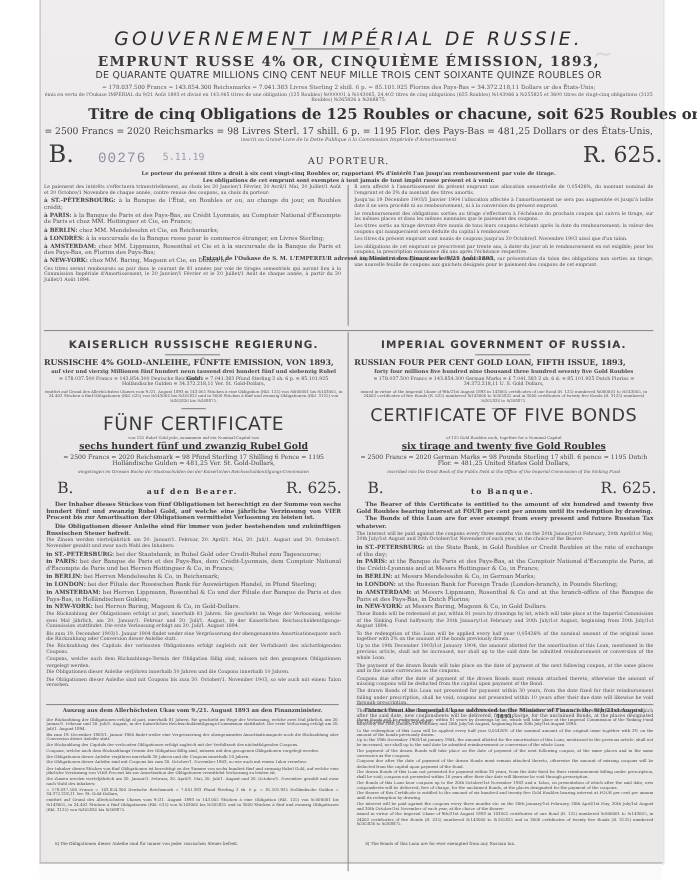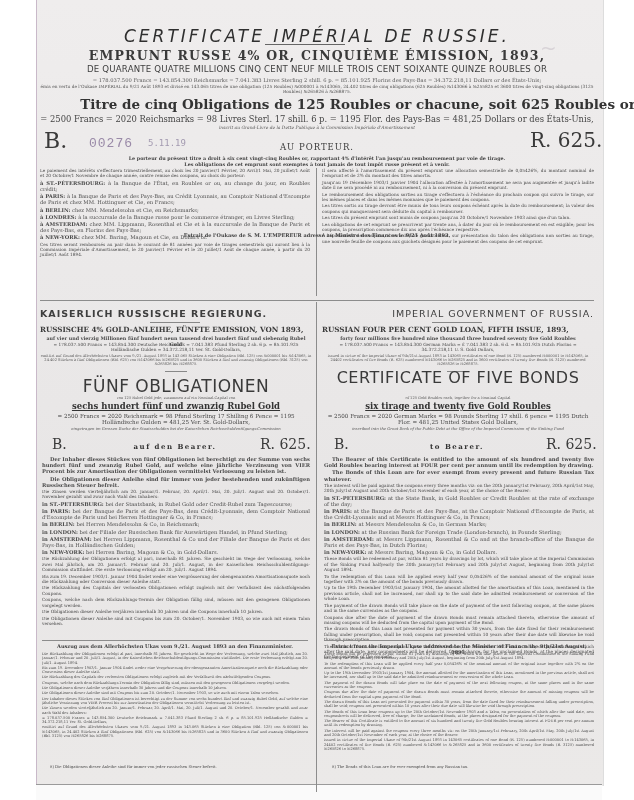--- a/index.html
+++ b/index.html
@@ -38,22 +38,22 @@
   .porteur { position:absolute; top:142px; left:0; width:100%; text-align:center; font-size:8.5px; letter-spacing:1px; color:#3a3a3a; }
   .intro1 { position:absolute; top:155px; left:0; width:100%; text-align:center; font-size:4.8px; font-weight:bold; color:#444; }
   .intro2 { position:absolute; top:161px; left:0; width:100%; text-align:center; font-size:4.8px; font-weight:bold; color:#444; }
   .col { position:absolute; font-size:4.3px; line-height:5.4px; color:#4a4a4a; text-align:justify; }
   .col p { margin:0 0 1px 0; }
   .col .city { font-weight:bold; }
   .col .big { font-size:5.2px; line-height:6.2px; }
   .vdivider { position:absolute; width:1px; background:#8c8c8c; }
   .hdivider { position:absolute; height:1px; background:#8c8c8c; }
   .extract-title { position:absolute; font-size:5px; font-weight:bold; color:#444; text-align:right; }
-  .h-de { position:absolute; font-family:"DejaVu Sans", sans-serif; font-size:9.5px; font-weight:bold; letter-spacing:1px; color:#3e3e3e; text-align:left; }
-  .h-en { position:absolute; font-family:"DejaVu Sans", sans-serif; font-size:9.5px; font-weight:normal; letter-spacing:1px; color:#3e3e3e; text-align:right; }
+  .h-de { position:absolute; font-family:"DejaVu Sans", sans-serif; font-size:9.5px; font-weight:bold; letter-spacing:1px; color:#3e3e3e; text-align:center; }
+  .h-en { position:absolute; font-family:"DejaVu Sans", sans-serif; font-size:9.5px; font-weight:bold; letter-spacing:1px; color:#3e3e3e; text-align:center; }
   .loan-line { position:absolute; font-size:7.2px; font-weight:bold; color:#3c3c3c; white-space:nowrap; }
   .loan-small { position:absolute; font-size:5.2px; color:#4a4a4a; text-align:center; line-height:6px; }
   .loan-tiny { position:absolute; font-size:3.6px; color:#555; text-align:center; line-height:4.2px; }
   .big-cert { position:absolute; font-family:"DejaVu Sans", sans-serif; font-size:17px; color:#3a3a3a; letter-spacing:.5px; text-align:center; white-space:nowrap; }
   .amount-words { position:absolute; font-size:8.5px; font-weight:bold; color:#333; text-align:center; white-space:nowrap;text-decoration:underline; }
   .equiv2 { position:absolute; font-size:5.6px; color:#444; text-align:center; line-height:6.4px; }
   .inscr2 { position:absolute; font-size:3.8px; font-style:italic; color:#555; text-align:center; line-height:4.6px; }
   .bearer { position:absolute; font-size:7px; font-weight:bold; letter-spacing:1.5px; color:#333; text-align:center; }
   .med-B { position:absolute; font-size:14px; color:#3a3a3a; }
   .med-R { position:absolute; font-size:14px; color:#3a3a3a; }
@@ -62,21 +62,21 @@
   .faint-stamp { position:absolute; color:#c4bcc4; font-family:"DejaVu Sans", sans-serif; }
 </style>
 </head>
 <body>
 
 <div class="paper"></div>
 <div class="paper-bottom"></div>
 
 <div class="faint-stamp" style="top:36px;left:540px;font-size:20px;opacity:.5;">~</div>
 
-<div class="title-fr">CERTIFICATE IMPÉRIAL DE RUSSIE.</div>
+<div class="title-fr">GOUVERNEMENT IMPÉRIAL DE RUSSIE.</div>
 <div class="title-underline"></div>
 <div class="sub1">EMPRUNT RUSSE 4% OR, CINQUIÈME ÉMISSION, 1893,</div>
 <div class="sub2">DE QUARANTE QUATRE MILLIONS CINQ CENT NEUF MILLE TROIS CENT SOIXANTE QUINZE ROUBLES OR</div>
 <div class="sub3">= 178.037.500 Francs = 143.854.300 Reichsmarks = 7.041.383 Livres Sterling 2 shill. 6 p. = 85.101.925 Florins des Pays-Bas = 34.372.218,11 Dollars or des États-Unis;</div>
 <div class="sub4" style="top:84px;left:40px;width:554px;">émis en vertu de l'Oukase IMPÉRIAL du 9/21 Août 1893 et divisé en 143.065 titres de une obligation (125 Roubles) №000001 à №143065, 24.402 titres de cinq obligations (625 Roubles) №143066 à №255825 et 3600 titres de vingt-cinq obligations (3125 Roubles) №265826 à №268875.</div>
 <div class="titre">Titre de cinq Obligations de 125 Roubles or chacune, soit 625 Roubles or</div>
 <div class="equiv">= 2500 Francs = 2020 Reichsmarks = 98 Livres Sterl. 17 shill. 6 p. = 1195 Flor. des Pays-Bas = 481,25 Dollars or des États-Unis,</div>
 <div class="inscrit">inscrit au Grand-Livre de la Dette Publique à la Commission Impériale d'Amortissement</div>
 
 <div class="bigB" style="top:128px;left:44px;">B.</div>
@@ -125,41 +125,41 @@
 <div class="h-en" style="top:308px;left:322px;width:272px;">IMPERIAL GOVERNMENT OF RUSSIA.</div>
 <div class="deco" style="top:322px;left:432px;width:50px;"></div>
 <div class="loan-line" style="top:325px;left:322px;width:272px;">RUSSIAN FOUR PER CENT GOLD LOAN, FIFTH ISSUE, 1893,</div>
 <div class="loan-small" style="top:335px;left:322px;width:272px;font-weight:bold;font-size:4.8px;">forty four millions five hundred nine thousand three hundred seventy five Gold Roubles</div>
 <div class="loan-small" style="top:342px;left:330px;width:256px;font-size:4.3px;line-height:5.2px;">= 178.037.500 Francs = 143.854.300 German Marks = £ 7.041.383 2 sh. 6 d. = 85.101.925 Dutch Florins = 34.372.218,11 U. S. Gold Dollars,</div>
 <div class="loan-tiny" style="top:354px;left:322px;width:272px;">issued in virtue of the Imperial Ukase of 9th/21st August 1893 in 143065 certificates of one Bond (R. 125) numbered №000001 to №143065, in 24402 certificates of five Bonds (R. 625) numbered №143066 to №265825 and in 3600 certificates of twenty five Bonds (R. 3125) numbered №265826 to №268875.</div>
 
 <div class="deco" style="top:371px;left:165px;width:22px;"></div>
 <div class="deco" style="top:371px;left:447px;width:22px;"></div>
 
-<div class="big-cert" style="top:376px;left:40px;width:272px;">FÜNF OBLIGATIONEN</div>
+<div class="big-cert" style="top:376px;left:40px;width:272px;">FÜNF CERTIFICATE</div>
 <div class="big-cert" style="top:368px;left:322px;width:272px;font-size:16px;">CERTIFICATE OF FIVE BONDS</div>
 
 <div class="loan-tiny" style="top:396px;left:40px;width:272px;">von 125 Rubel Gold jede, zusammen auf ein Nominal-Capital von</div>
 <div class="loan-tiny" style="top:396px;left:322px;width:272px;">of 125 Gold Roubles each, together for a Nominal Capital</div>
 
 <div class="amount-words" style="top:401px;left:40px;width:272px;">sechs hundert fünf und zwanzig Rubel Gold</div>
 <div class="amount-words" style="top:401px;left:322px;width:272px;">six tirage and twenty five Gold Roubles</div>
 
 <div class="equiv2" style="top:413px;left:40px;width:272px;">= 2500 Francs = 2020 Reichsmark = 98 Pfund Sterling 17 Shilling 6 Pence = 1195 Holländische Gulden = 481,25 Ver. St. Gold-Dollars,</div>
 <div class="equiv2" style="top:413px;left:322px;width:272px;">= 2500 Francs = 2020 German Marks = 98 Pounds Sterling 17 shill. 6 pence = 1195 Dutch Flor. = 481,25 United States Gold Dollars,</div>
 
 <div class="inscr2" style="top:427px;left:40px;width:272px;">eingetragen im Grossen Buche der Staatsschulden bei der Kaiserlichen Reichsschuldentilgungs-Commission</div>
 <div class="inscr2" style="top:427px;left:322px;width:272px;">inscribed into the Great Book of the Public Debt at the Office of the Imperial Commission of the Sinking Fund</div>
 
 <div class="med-B" style="top:436px;left:52px;">B.</div>
 <div class="bearer" style="top:442px;left:100px;width:150px;">auf den Bearer.</div>
 <div class="med-R" style="top:436px;left:260px;">R. 625.</div>
 
 <div class="med-B" style="top:436px;left:334px;">B.</div>
-<div class="bearer" style="top:442px;left:382px;width:150px;">to Bearer.</div>
+<div class="bearer" style="top:442px;left:382px;width:150px;">to Banque.</div>
 <div class="med-R" style="top:436px;left:546px;">R. 625.</div>
 
 <div class="col" style="top:456px;left:42px;width:268px;">
   <p class="big smallbold" style="text-indent:8px;">Der Inhaber dieses Stückes von fünf Obligationen ist berechtigt zu der Summe von sechs hundert fünf und zwanzig Rubel Gold, auf welche eine jährliche Verzinsung von VIER Procent bis zur Amortisation der Obligationen vermittelst Verloosung zu leisten ist.</p>
   <p class="big smallbold" style="text-indent:8px;">Die Obligationen dieser Anleihe sind für immer von jeder bestehenden und zukünftigen Russischen Steuer befreit.</p>
   <p>Die Zinsen werden vierteljährlich am 20. Januar/1. Februar, 20. April/1. Mai, 20. Juli/1. August und 20. October/1. November gezahlt und zwar nach Wahl des Inhabers:</p>
   <div class="big">
     <p><span class="city">in ST.-PETERSBURG:</span> <span>bei der Staatsbank, in Rubel Gold oder Credit-Rubel zum Tagescourse;</span></p>
     <p><span class="city">in PARIS:</span> <span>bei der Banque de Paris et des Pays-Bas, dem Crédit-Lyonnais, dem Comptoir National d'Escompte de Paris und bei Herren Hottinguer &amp; Co, in Francs;</span></p>
     <p><span class="city">in BERLIN:</span> <span>bei Herren Mendelssohn &amp; Co, in Reichsmark;</span></p>

